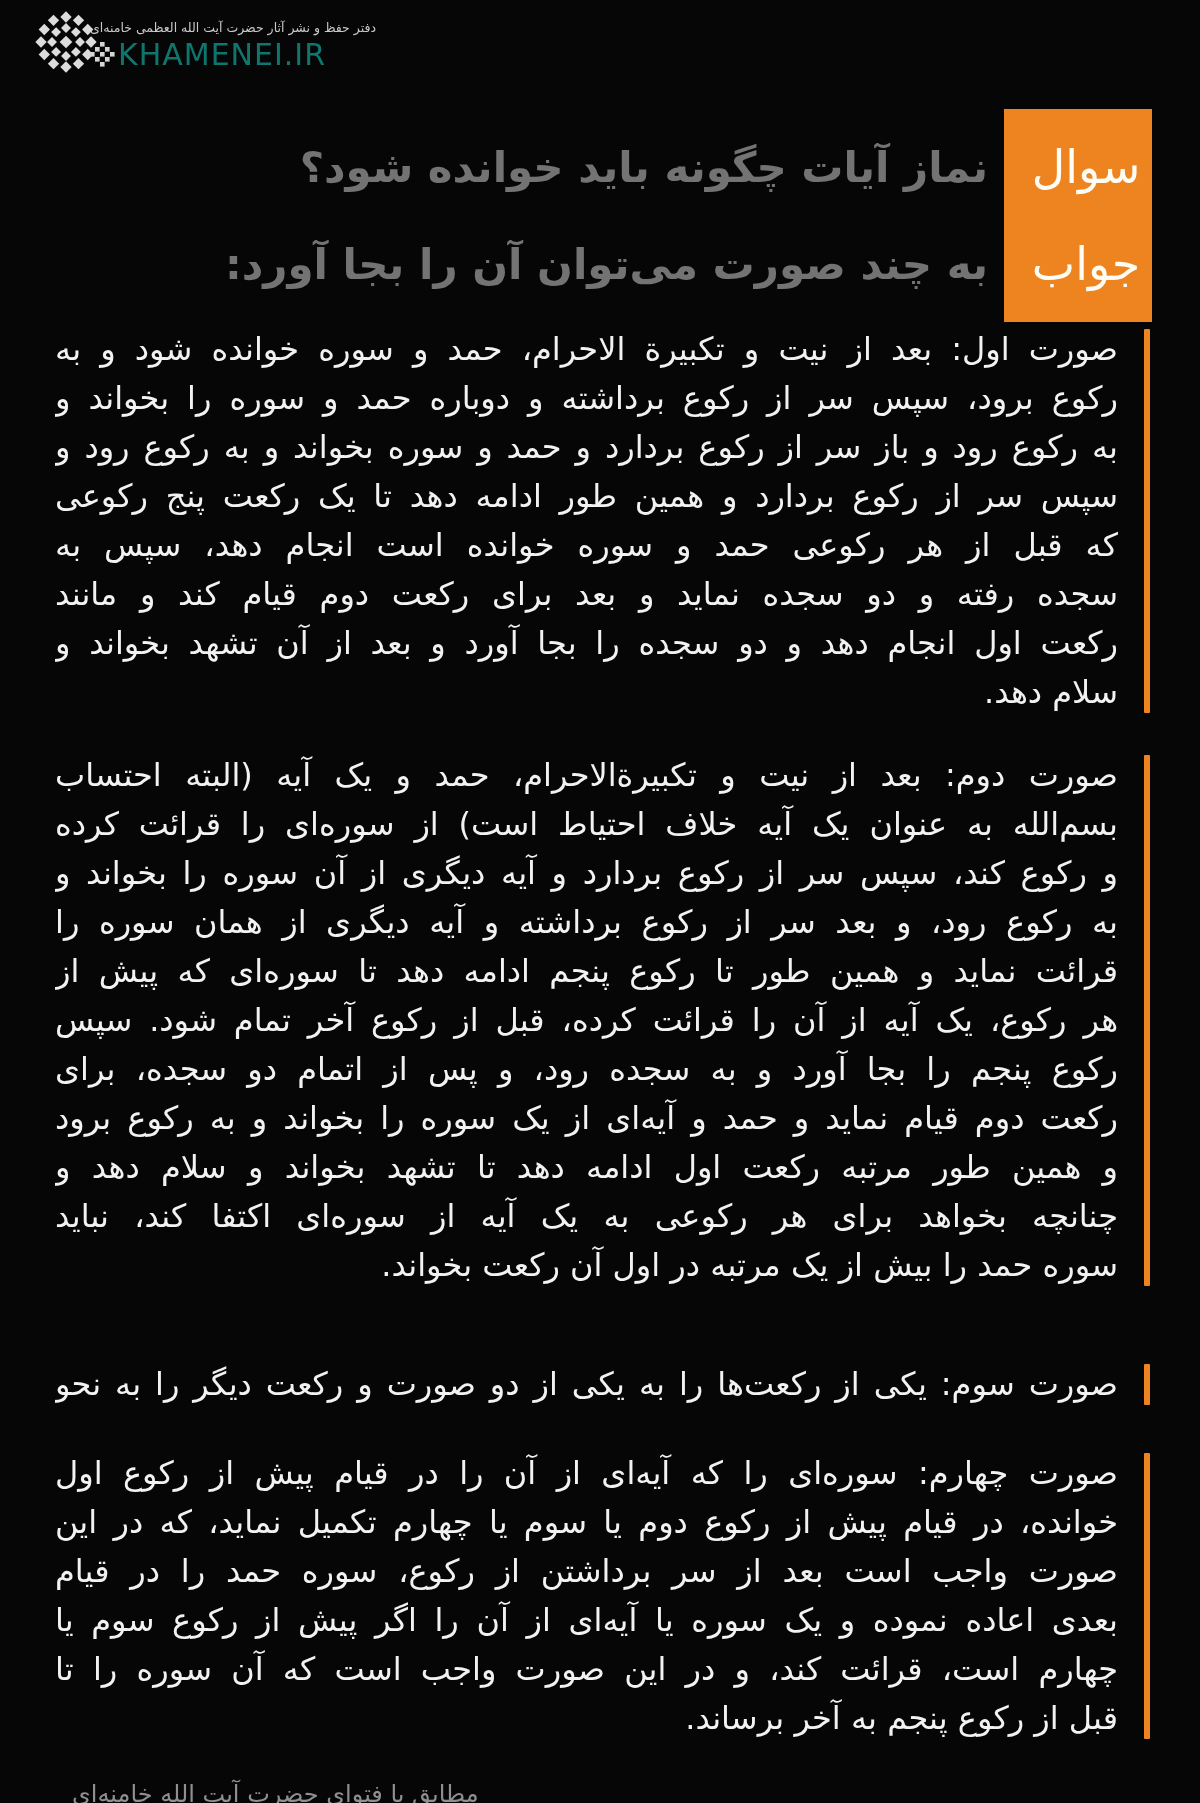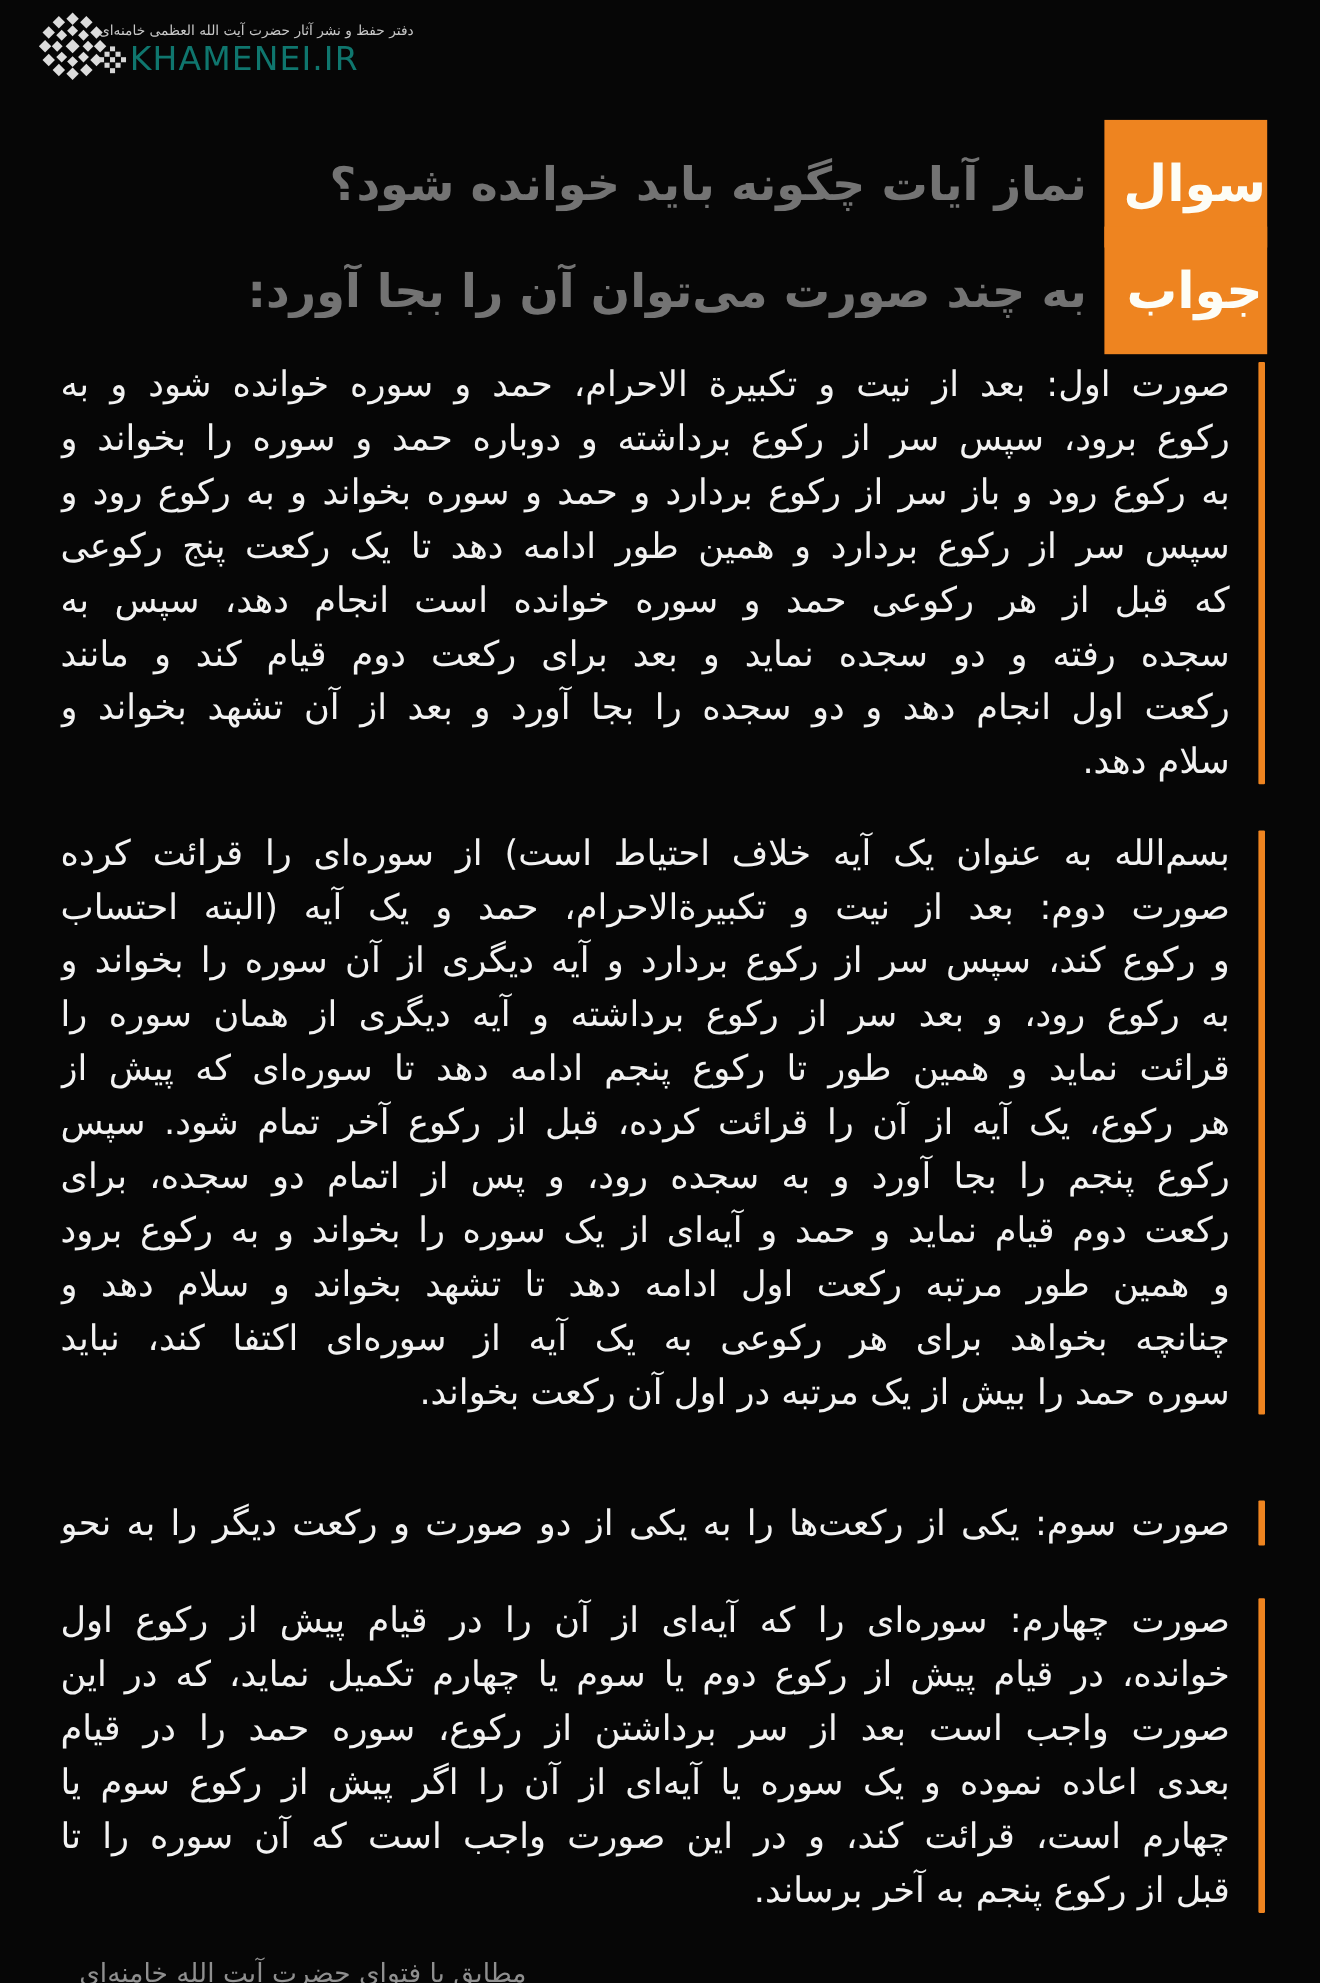--- a/index.html
+++ b/index.html
@@ -30,21 +30,21 @@
   .hash-icon svg{width:25px;height:25px;display:block;}
   .brand{font-size:30px;font-weight:normal;color:#0f766e;letter-spacing:1px;white-space:nowrap;}
 
   
   .title-block{position:absolute;top:122px;right:48px;left:55px;direction:rtl;}
   .qa-row{display:flex;align-items:center;gap:16px;height:90px;margin-bottom:7px;}
   .qa-badge{
     flex:0 0 auto;width:148px;height:116px;
     background:var(--accent);
     display:flex;align-items:center;justify-content:center;
-    font-size:46px;font-weight:bold;color:#fdfdf6;padding-left:16px;
+    font-size:46px;font-weight:normal;color:#fdfdf6;padding-left:16px;
   }
   .qa-text{font-size:42px;font-weight:bold;color:#737373;white-space:nowrap;overflow:hidden;}
 
   
   .content{position:absolute;top:325px;right:50px;left:55px;direction:rtl;}
   .para{position:relative;padding-right:32px;}
   .para::before{
     content:"";position:absolute;right:0;top:4px;bottom:4px;width:6px;
     background:var(--accent);border-radius:1px;
   }
@@ -132,22 +132,22 @@
         <div class="line">صورت اول: بعد از نیت و تکبیرة الاحرام، حمد و سوره خوانده شود و به</div>
         <div class="line">رکوع برود، سپس سر از رکوع برداشته و دوباره حمد و سوره را بخواند و</div>
         <div class="line">به رکوع رود و باز سر از رکوع بردارد و حمد و سوره بخواند و به رکوع رود و</div>
         <div class="line">سپس سر از رکوع بردارد و همین طور ادامه دهد تا یک رکعت پنج رکوعی</div>
         <div class="line">که قبل از هر رکوعی حمد و سوره خوانده است انجام دهد، سپس به</div>
         <div class="line">سجده رفته و دو سجده نماید و بعد برای رکعت دوم قیام کند و مانند</div>
         <div class="line">رکعت اول انجام دهد و دو سجده را بجا آورد و بعد از آن تشهد بخواند و</div>
         <div class="line last">سلام دهد.</div>
       </div>
       <div class="para">
+        <div class="line">صورت دوم: بعد از نیت و تکبیرةالاحرام، حمد و یک آیه (البته احتساب</div>
         <div class="line">بسم‌الله به عنوان یک آیه خلاف احتیاط است) از سوره‌ای را قرائت کرده</div>
-        <div class="line">صورت دوم: بعد از نیت و تکبیرةالاحرام، حمد و یک آیه (البته احتساب</div>
         <div class="line">و رکوع کند، سپس سر از رکوع بردارد و آیه دیگری از آن سوره را بخواند و</div>
         <div class="line">به رکوع رود، و بعد سر از رکوع برداشته و آیه دیگری از همان سوره را</div>
         <div class="line">قرائت نماید و همین طور تا رکوع پنجم ادامه دهد تا سوره‌ای که پیش از</div>
         <div class="line">هر رکوع، یک آیه از آن را قرائت کرده، قبل از رکوع آخر تمام شود. سپس</div>
         <div class="line">رکوع پنجم را بجا آورد و به سجده رود، و پس از اتمام دو سجده، برای</div>
         <div class="line">رکعت دوم قیام نماید و حمد و آیه‌ای از یک سوره را بخواند و به رکوع برود</div>
         <div class="line">و همین طور مرتبه رکعت اول ادامه دهد تا تشهد بخواند و سلام دهد و</div>
         <div class="line">چنانچه بخواهد برای هر رکوعی به یک آیه از سوره‌ای اکتفا کند، نباید</div>
         <div class="line last">سوره حمد را بیش از یک مرتبه در اول آن رکعت بخواند.</div>
       </div>

